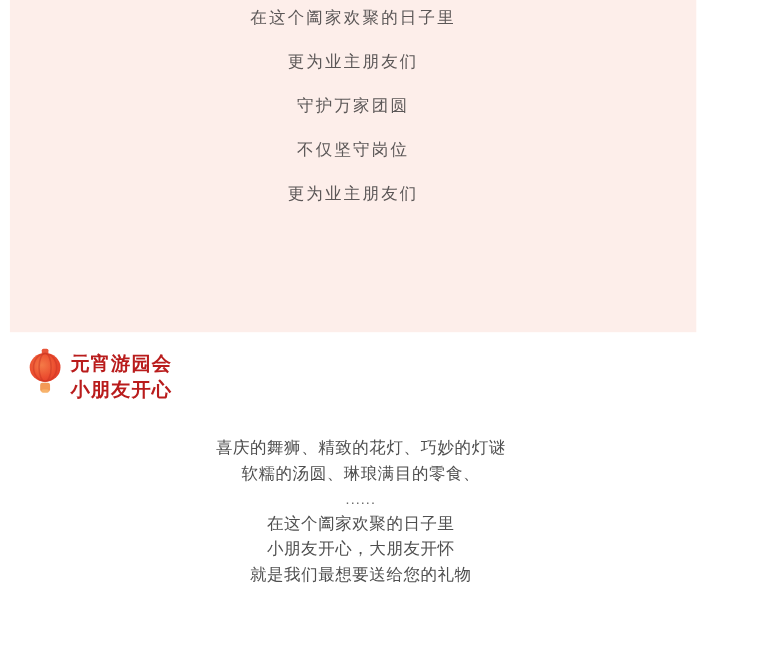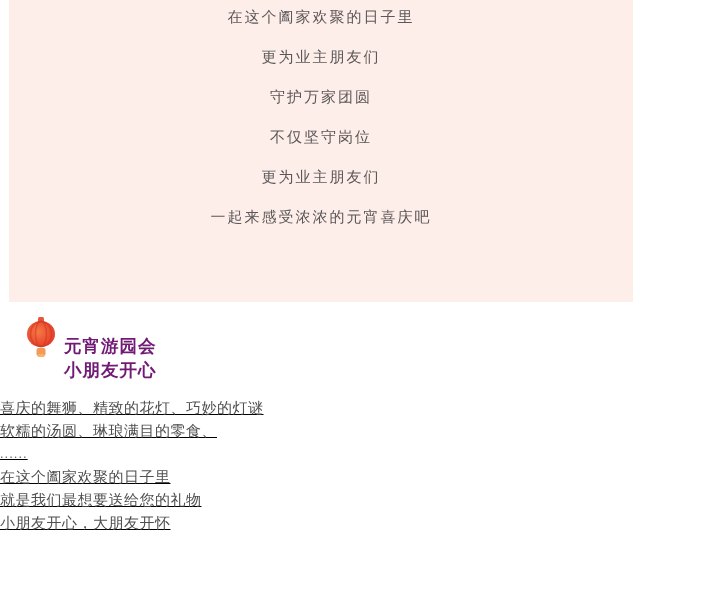--- a/index.html
+++ b/index.html
@@ -42,35 +42,34 @@
     align-items: flex-start;
   }
   .lantern {
     width: 32px;
     height: 44px;
     flex: 0 0 auto;
     margin-top: 1px;
   }
   .heading-text {
     margin-left: 7px;
-    margin-top: 19px;
+    margin-top: 3px;
     font-size: 17.5px;
     font-weight: bold;
     line-height: 24px;
     letter-spacing: 1px;
-    color: #701a75;
+    color: #b91c1c;
   }
   
   .body-copy {
     position: absolute;
     left: 0;
     top: 396px;
     width: 656px;
-    text-align: left;
-    text-decoration: underline;
+    text-align: center;
   }
   .body-copy p {
     font-size: 15px;
     line-height: 23px;
     letter-spacing: 0.5px;
     color: #4f4f4f;
   }
   .body-copy p.dots {
     font-size: 13px;
     letter-spacing: 1px;
@@ -81,21 +80,20 @@
 <body>
 
 <div class="page">
 
   <div class="hero">
     <p>在这个阖家欢聚的日子里</p>
     <p>更为业主朋友们</p>
     <p>守护万家团圆</p>
     <p>不仅坚守岗位</p>
     <p>更为业主朋友们</p>
-    <p>一起来感受浓浓的元宵喜庆吧</p>
   </div>
 
   <div class="section-heading">
     <span>
       <svg class="lantern" viewBox="0 0 32 44" xmlns="http://www.w3.org/2000/svg">
         <defs>
           <radialGradient id="lg" cx="40%" cy="42%" r="70%">
             <stop offset="0%" stop-color="#f47a47"></stop>
             <stop offset="60%" stop-color="#ec4f30"></stop>
             <stop offset="100%" stop-color="#e03a28"></stop>
@@ -113,17 +111,17 @@
       <div>元宵游园会</div>
       <div>小朋友开心</div>
     </div>
   </div>
 
   <div class="body-copy">
     <p>喜庆的舞狮、精致的花灯、巧妙的灯谜</p>
     <p>软糯的汤圆、琳琅满目的零食、</p>
     <p class="dots">......</p>
     <p>在这个阖家欢聚的日子里</p>
+    <p>小朋友开心，大朋友开怀</p>
     <p>就是我们最想要送给您的礼物</p>
-    <p>小朋友开心，大朋友开怀</p>
   </div>
 
 </div>
 
 </body></html>

